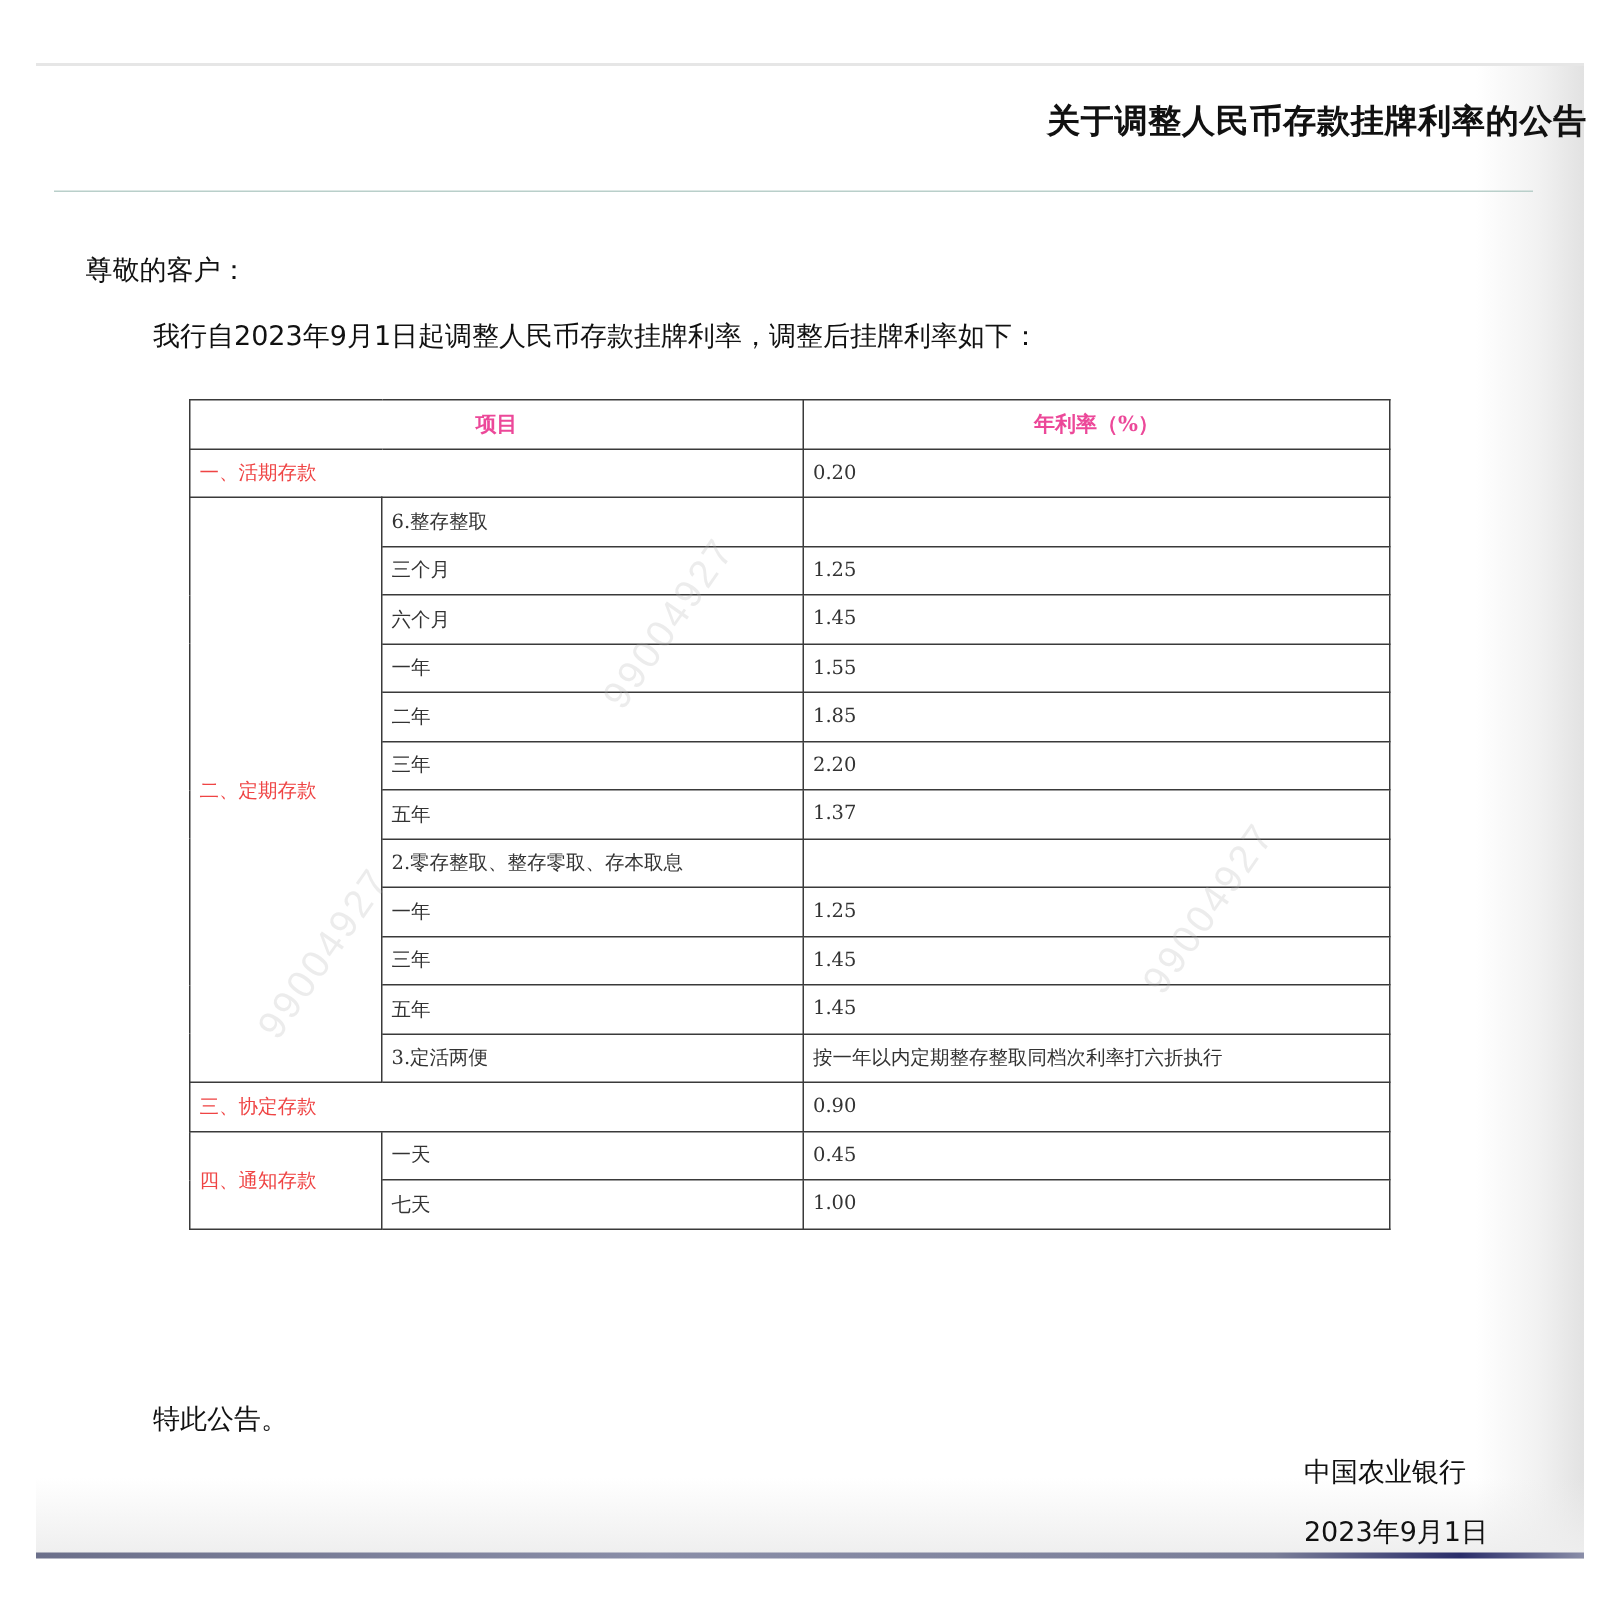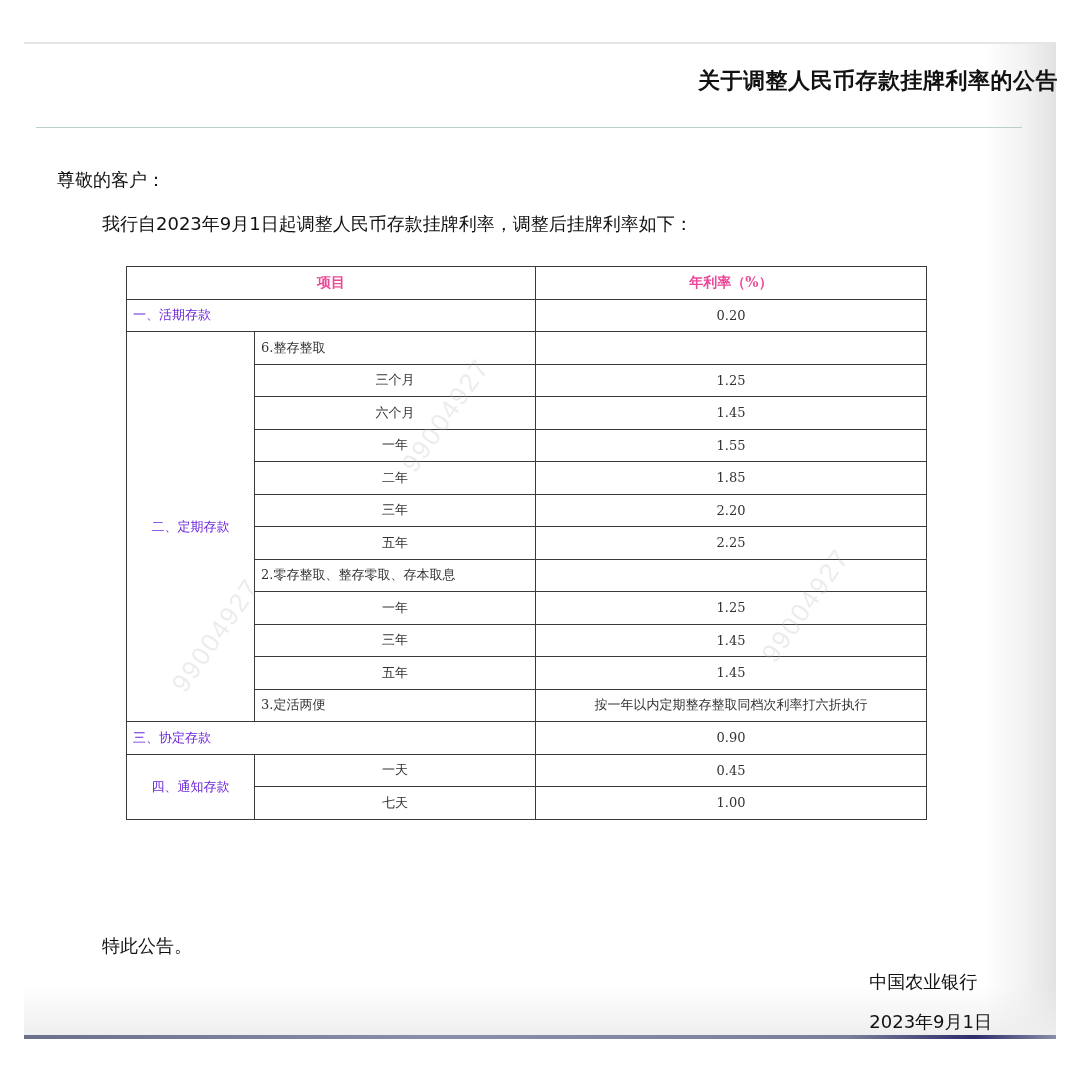--- a/index.html
+++ b/index.html
@@ -40,22 +40,22 @@
       font-family: "DejaVu Serif", "Liberation Serif", serif; font-size: 13px; color: #333;
     }
     table.rates td, table.rates th {
       border: 1.5px solid #3a3a3a; height: 32.5px; padding: 0 6px; box-sizing: border-box;
       font-weight: normal;
     }
     table.rates th { font-weight: bold; text-align: center; font-size: 14px; color: #ec4899; }
     .c-cat { width: 128px; }
     .c-sub { width: 281px; }
     .c-rate { width: 391px; }
-    .bold { font-weight: bold; color: #6d28d9; }
-    .center { text-align: center; }
+    .bold { font-weight: bold; color: #ef4444; }
+    .center { }
     .left { text-align: left; }
     .watermark {
       position: absolute; color: rgba(180,180,180,0.25); font-size: 26px; font-family: "Liberation Sans", sans-serif;
       transform: rotate(-55deg); pointer-events: none; white-space: nowrap; letter-spacing: 2px;
     }
     .closing {
       position: absolute; left: 102px; top: 922px; font-size: 18px; margin-top: 12px;
     }
     .signature {
       position: absolute; right: 88px; top: 962px; font-size: 18px; line-height: 40px;
@@ -109,21 +109,21 @@
   <tr>
     <td class="center">二年</td>
     <td class="center">1.85</td>
   </tr>
   <tr>
     <td class="center">三年</td>
     <td class="center">2.20</td>
   </tr>
   <tr>
     <td class="center">五年</td>
-    <td class="center">2.25</td>
+    <td class="center">1.37</td>
   </tr>
   <tr>
     <td class="left">2.零存整取、整存零取、存本取息</td>
     <td class="center"></td>
   </tr>
   <tr>
     <td class="center">一年</td>
     <td class="center">1.25</td>
   </tr>
   <tr>

